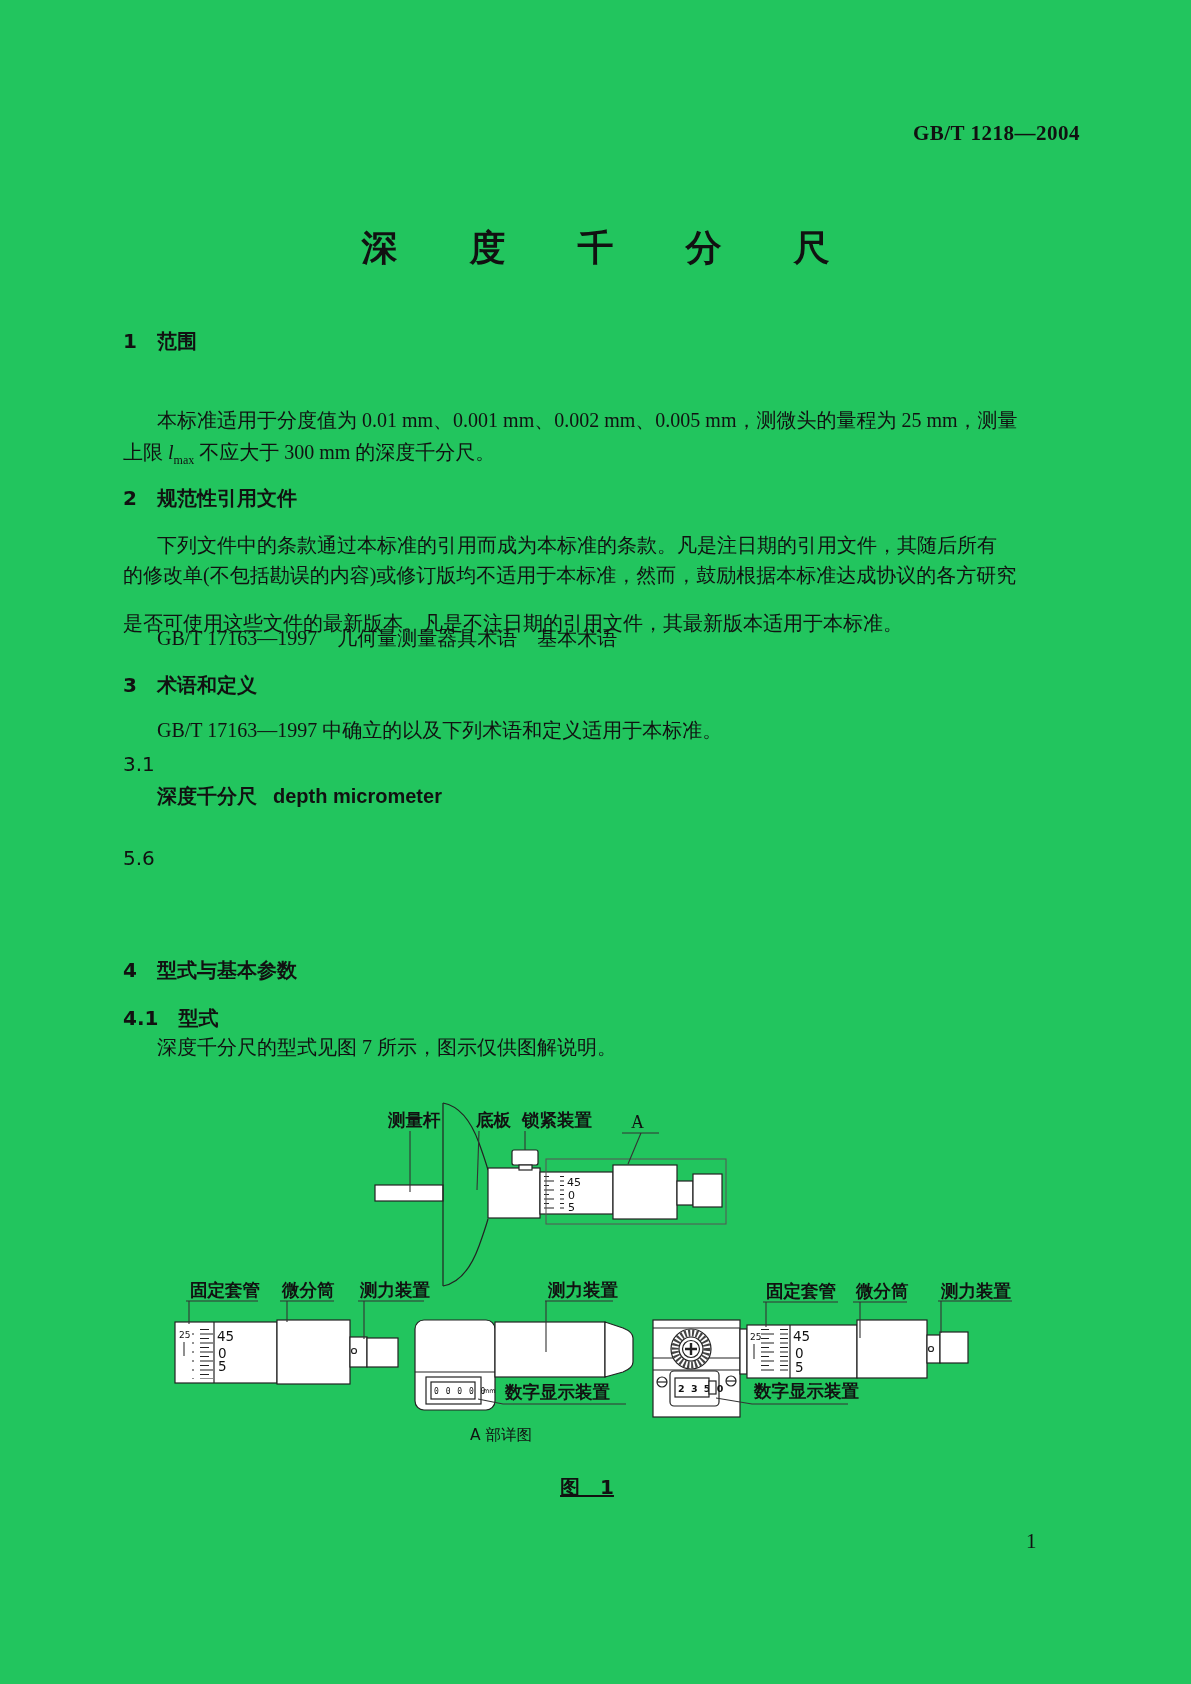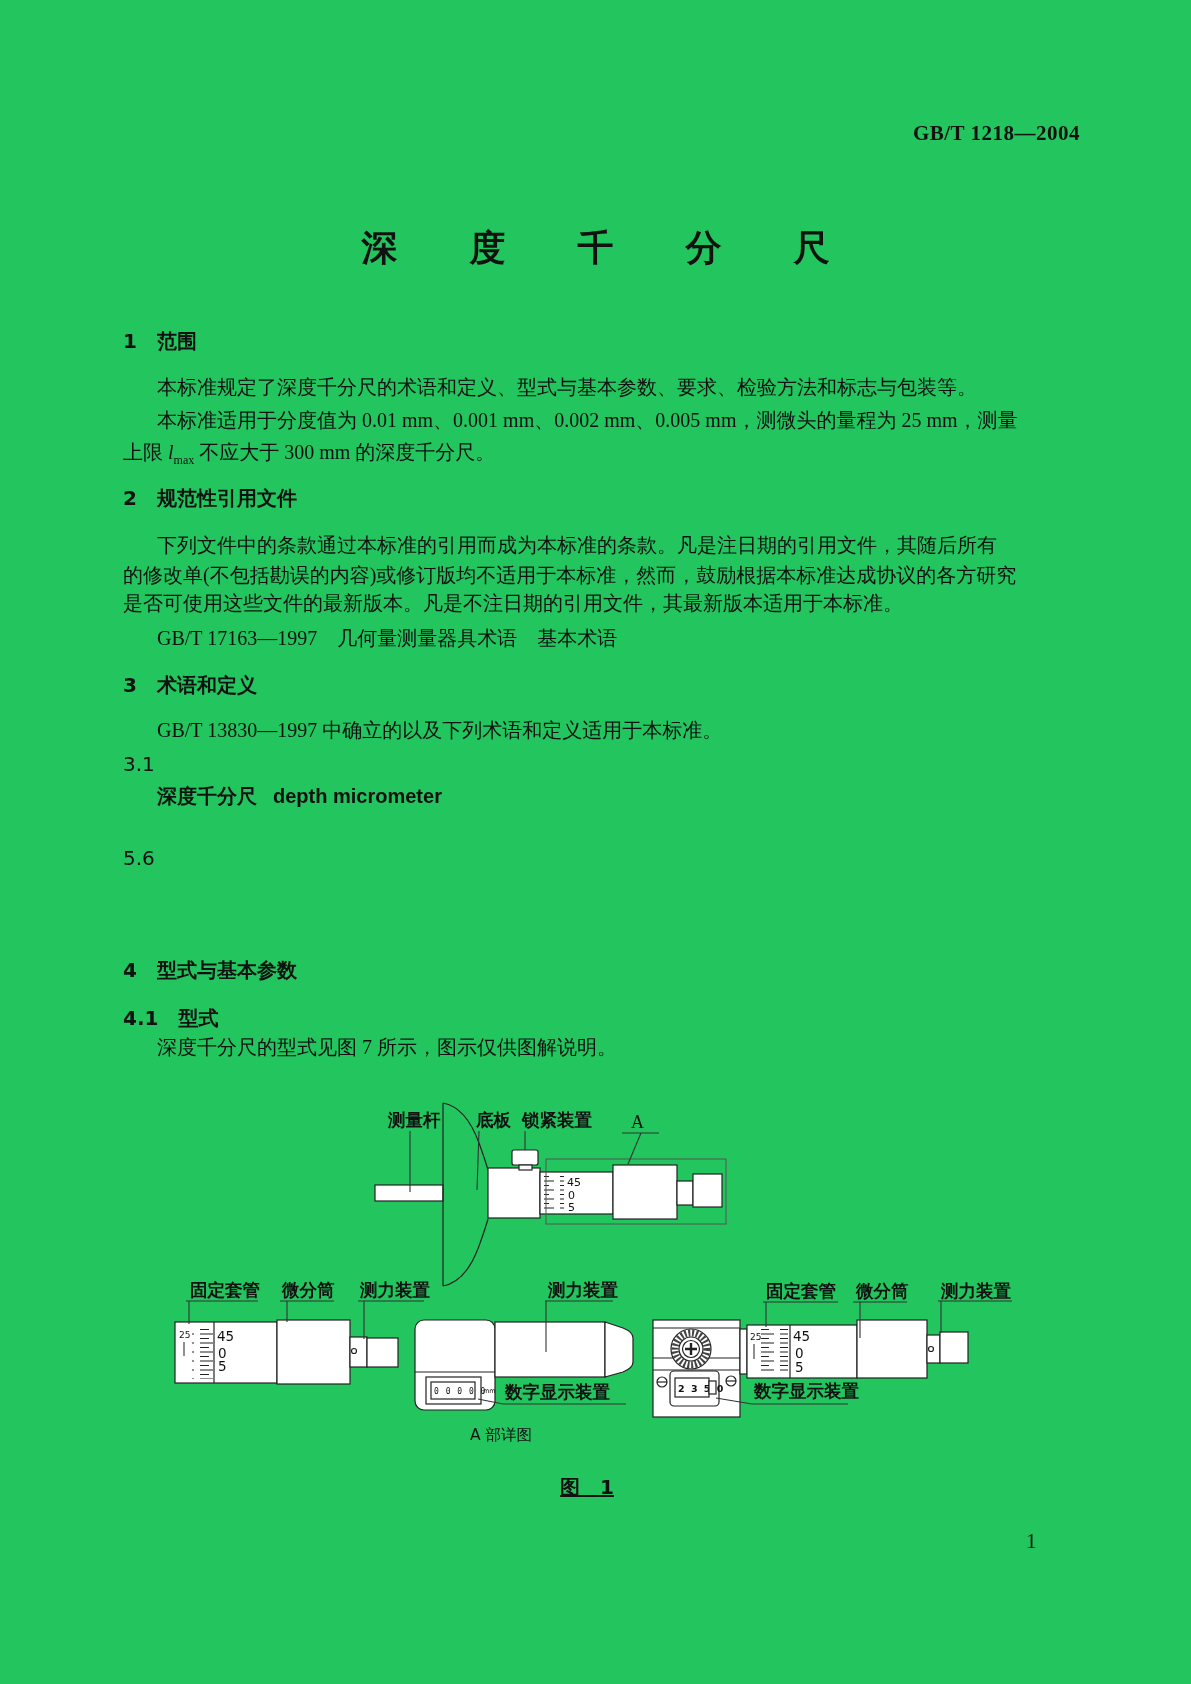--- a/index.html
+++ b/index.html
@@ -59,36 +59,35 @@
 
 <div class="page">
 
   <div class="abs docnum">GB/T 1218—2004</div>
 
   <div class="abs doc-title">
     <span>深度千分尺</span>
   </div>
 
   <div class="abs hd" style="top:329px;left:123px">1　范围</div>
-  <div class="abs bline" style="top:374px;left:157px">本标准规定了深度千分尺的术语和定义、型式与基本参数、要求、检验方法和标志与包装等。</div>
   <div>
     <div class="abs bline" style="top:407px;left:157px">本标准适用于分度值为 0.01 mm、0.001 mm、0.002 mm、0.005 mm，测微头的量程为 25 mm，测量</div>
     <div class="abs bline" style="top:439px;left:123px"><span>上限 </span><span class="var">l</span><sub>max</sub><span> 不应大于 300 mm 的深度千分尺。</span></div>
   </div>
 
   <div class="abs hd" style="top:486px;left:123px">2　规范性引用文件</div>
   <div>
     <div class="abs bline" style="top:532px;left:157px">下列文件中的条款通过本标准的引用而成为本标准的条款。凡是注日期的引用文件，其随后所有</div>
     <div class="abs bline" style="top:562px;left:123px">的修改单(不包括勘误的内容)或修订版均不适用于本标准，然而，鼓励根据本标准达成协议的各方研究</div>
-    <div class="abs bline" style="top:590px;left:123px">是否可使用这些文件的最新版本。凡是不注日期的引用文件，其最新版本适用于本标准。</div>
+    <div class="abs bline" style="top:610px;left:123px">是否可使用这些文件的最新版本。凡是不注日期的引用文件，其最新版本适用于本标准。</div>
   </div>
   <div class="abs bline" style="top:625px;left:157px">GB/T 17163—1997　几何量测量器具术语　基本术语</div>
 
   <div class="abs hd" style="top:673px;left:123px">3　术语和定义</div>
-  <div class="abs bline" style="top:717px;left:157px">GB/T 13830—1997 中确立的以及下列术语和定义适用于本标准。</div>
+  <div class="abs bline" style="top:717px;left:157px">GB/T 17163—1997 中确立的以及下列术语和定义适用于本标准。</div>
 
   <div class="abs clausenum" style="top:752px;left:123px">3.1</div>
   <div class="abs term" style="top:783px;left:157px">
     <span class="cn">深度千分尺</span><span class="en">depth micrometer</span>
   </div>
 
   <div class="abs clausenum" style="top:846px;left:123px">5.6</div>
 
   <div class="abs hd" style="top:958px;left:123px">4　型式与基本参数</div>
   <div class="abs hd" style="top:1006px;left:123px">4.1　型式</div>

